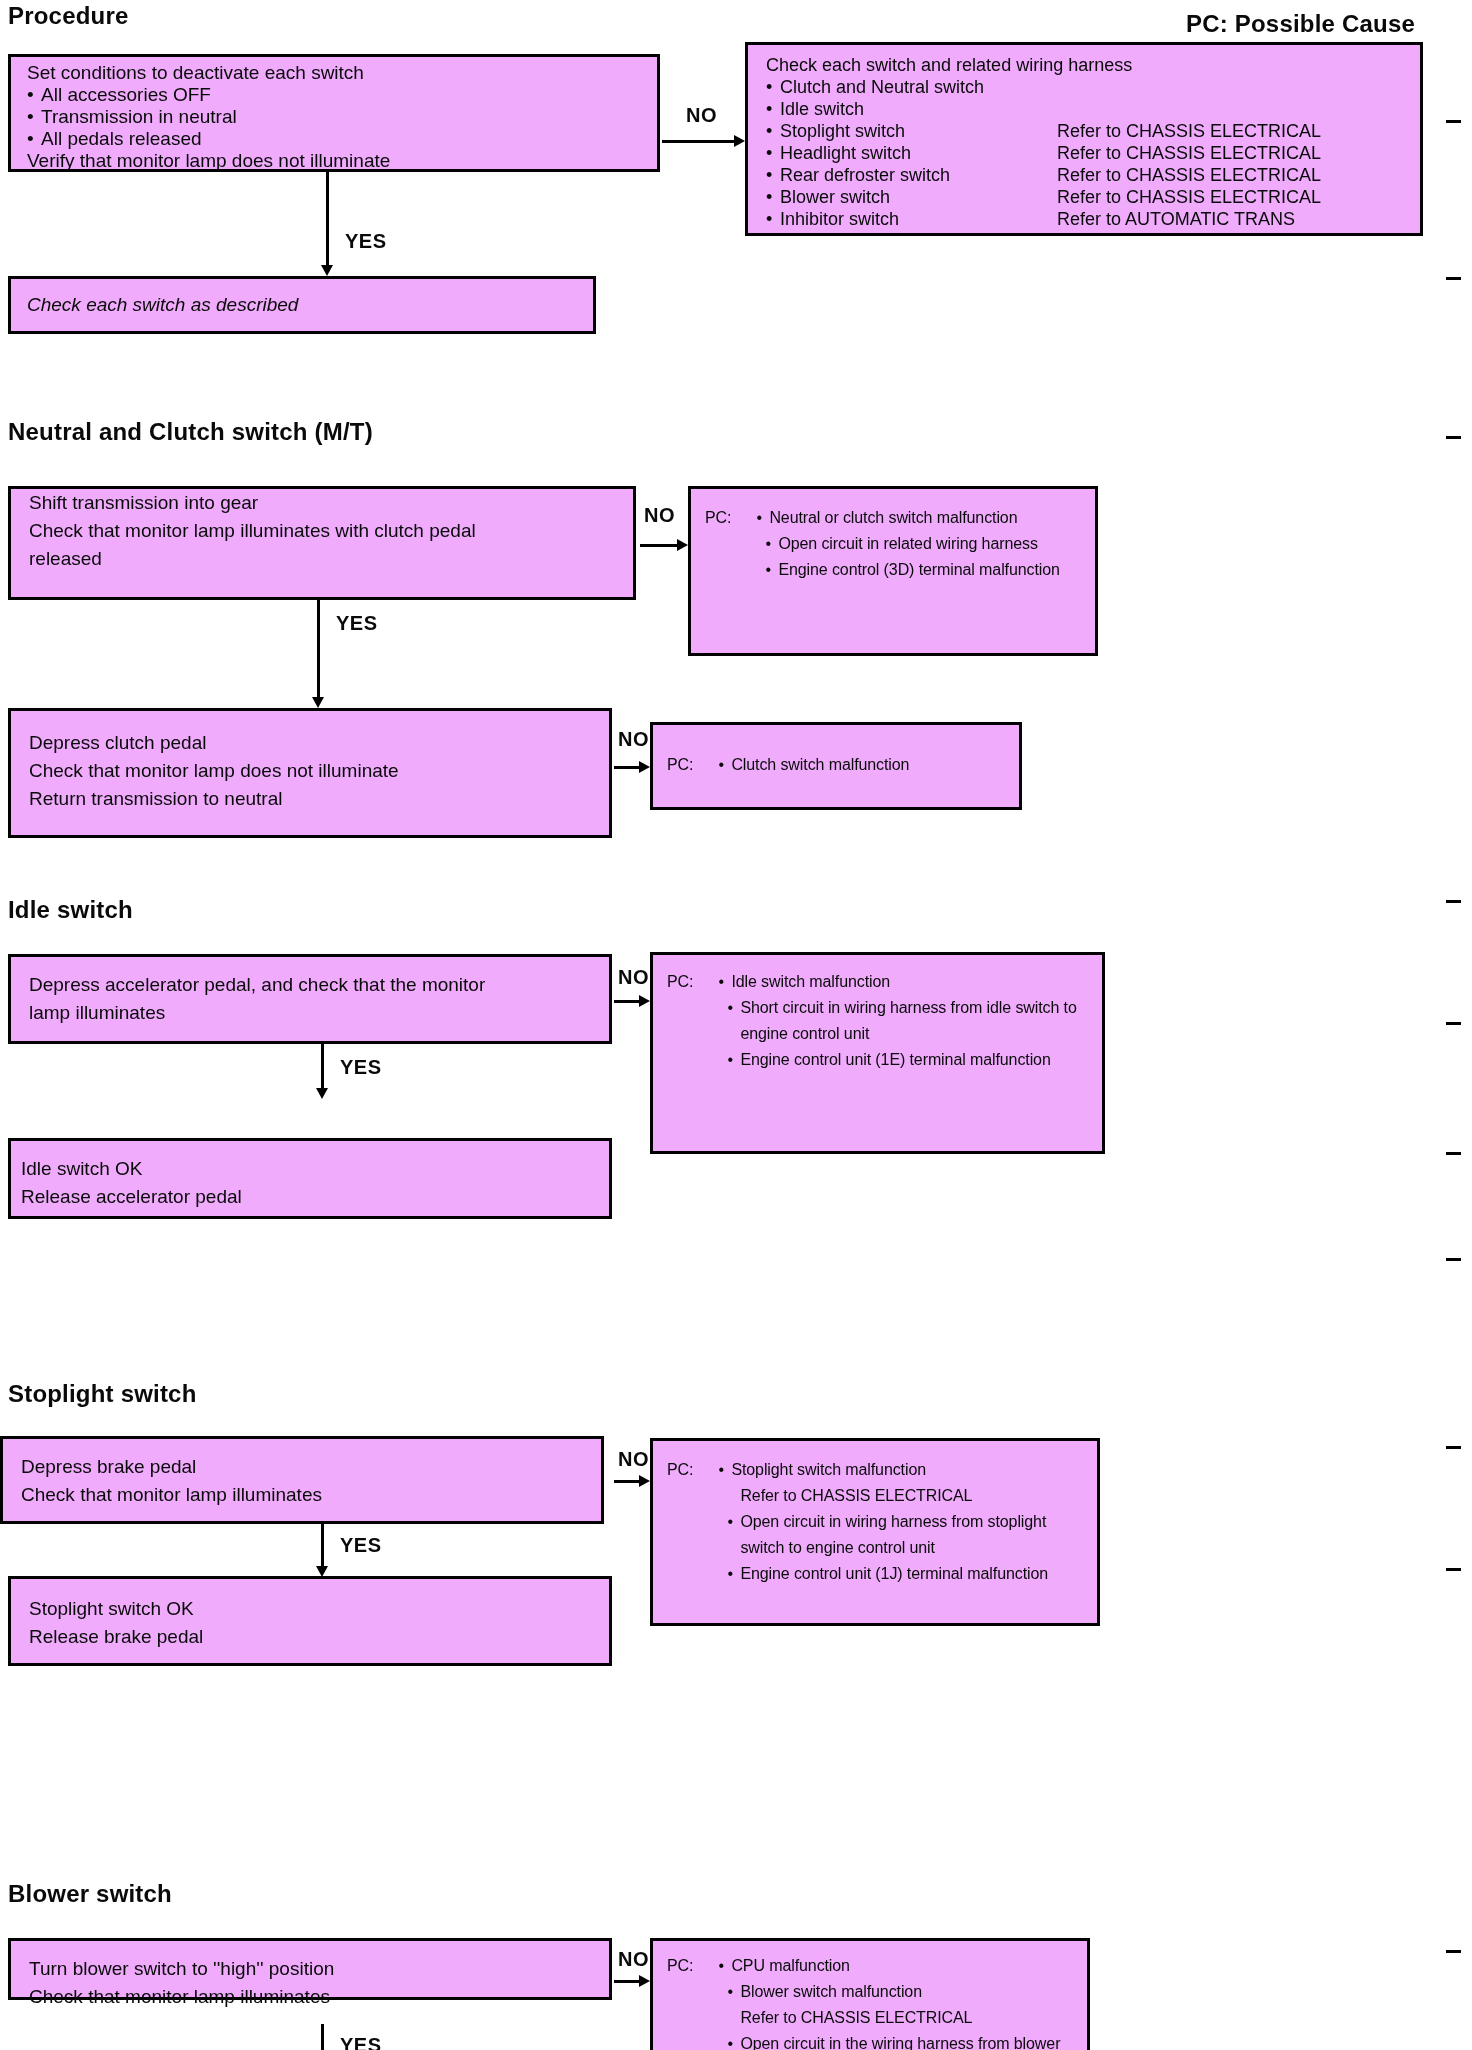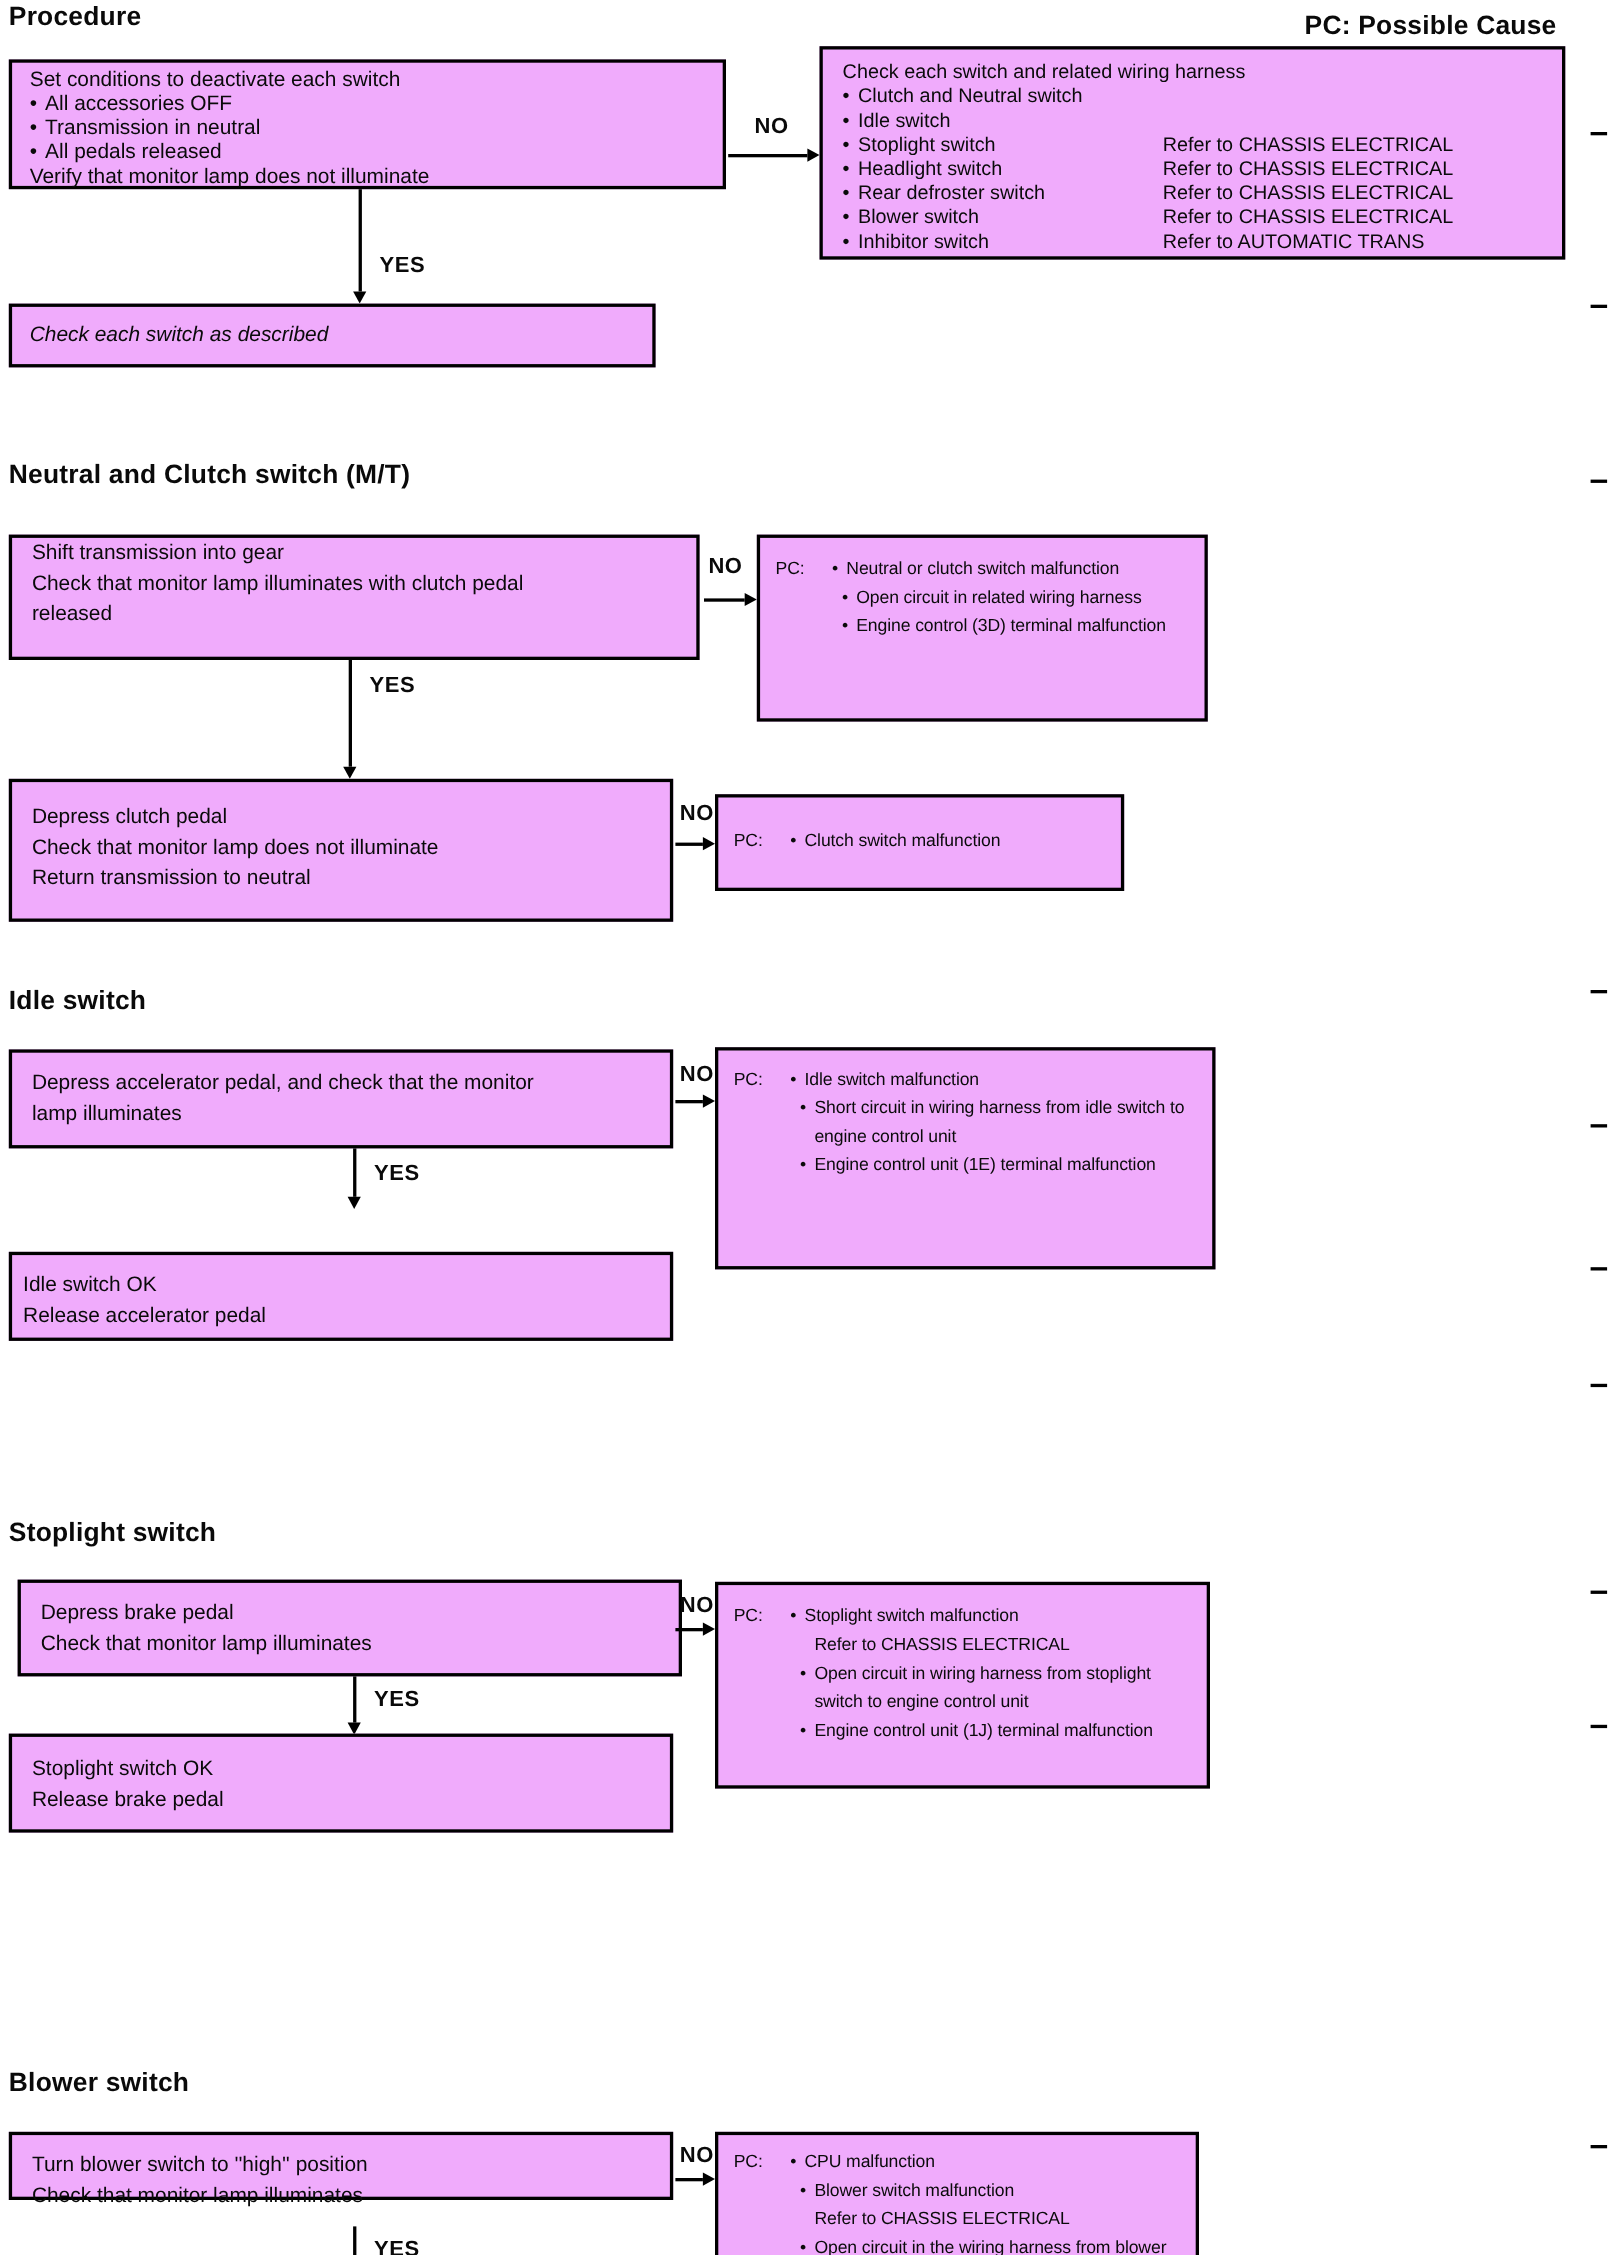--- a/index.html
+++ b/index.html
@@ -150,21 +150,21 @@
 <div class="flabel" style="left:340px;top:1056px;">YES</div>
 <div class="varrow" style="left:321px;top:1044px;height:44px;"></div>
 
 <div class="box" style="left:8px;top:1098px;width:604px;height:81px;padding:14px 10px;line-height:28px;margin-top:40px;">
   <div class="tl">Idle switch OK</div>
   <div class="tl">Release accelerator pedal</div>
 </div>
 
 <div class="h" style="left:8px;top:1380px;">Stoplight switch</div>
 
-<div class="box" style="left:16px;top:1436px;width:604px;height:88px;padding:14px 18px;line-height:28px;">
+<div class="box" style="left:0;top:1436px;width:604px;height:88px;padding:14px 18px;line-height:28px;">
   <div class="tl">Depress brake pedal</div>
   <div class="tl">Check that monitor lamp illuminates</div>
 </div>
 
 <div class="flabel" style="left:618px;top:1448px;">NO</div>
 <div class="harrow" style="left:614px;top:1480px;width:25px;"></div>
 
 <div class="box pcbox" style="left:650px;top:1438px;width:450px;height:188px;padding:16px 10px 16px 14px;">
   <span class="pc">PC:</span>
   <div class="causes">

